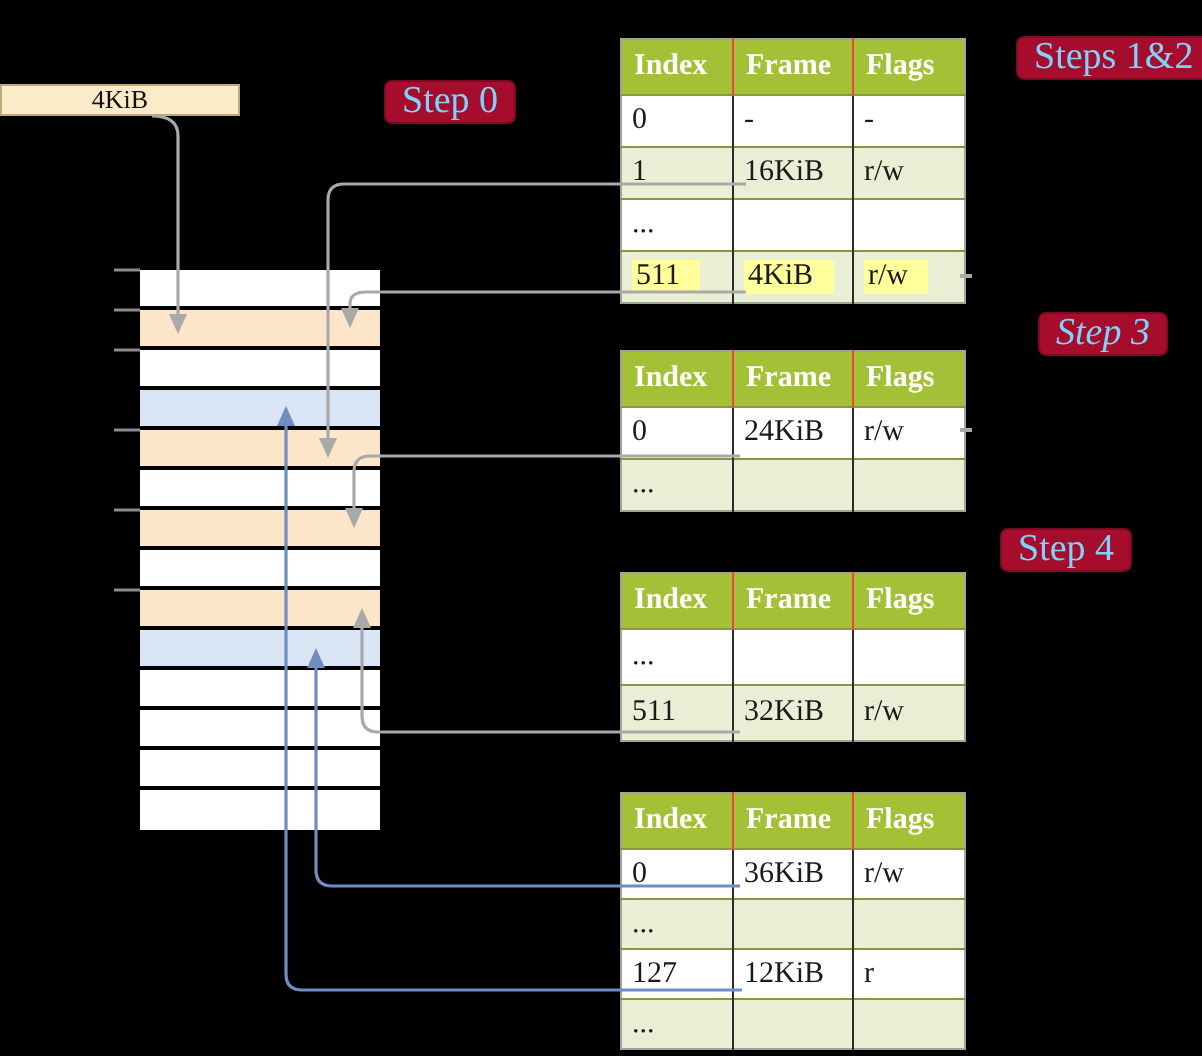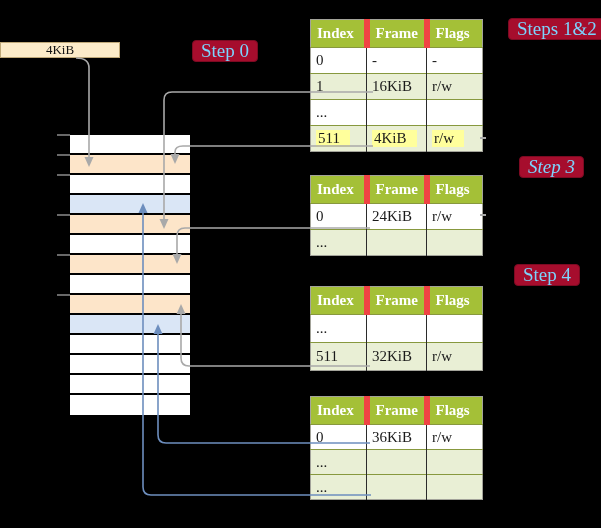--- a/index.html
+++ b/index.html
@@ -27,21 +27,21 @@
   .tone-peach{background:#fde5c9;}
   .tone-blue{background:#dae6f6;}
   
   .ptable{
     position:absolute;left:310px;width:172px;border-collapse:collapse;table-layout:fixed;
     background:#fff;font-size:15px;color:#1a1a1a;border:1px solid #a3a39a;
   }
   .ptable col.c1{width:56px;} .ptable col.c2{width:60px;} .ptable col.c3{width:56px;}
   .ptable th{
     background:#a4c037;color:#fff;font-weight:bold;font-size:15px;height:27px;
-    text-align:left;padding:0 0 0 6px;border-left:6px solid #ef4444;
+    text-align:left;padding:0 0 0 6px;border-left:1px solid #ef4444;
   }
   .ptable th:first-child{border-left:none;margin-left:14px;}
   .ptable td{
     padding:0 0 0 5px;border-left:1px solid #2b2b2b;border-top:1px solid #87983e;
     overflow:hidden;white-space:nowrap;
   }
   .ptable td:first-child{border-left:none;}
   .ptable tr.tint td{background:#e9efd5;}
   .t1{top:19px;}  .t1 td{height:25px;}
   .t2{top:175px;} .t2 td{height:25px;}
@@ -54,21 +54,21 @@
 </head>
 <body>
 
 <div id="stage">
 
   <div class="pagebox">4KiB</div>
 
   <div class="chip" style="left:192px;top:40px;">Step 0</div>
   <div class="chip" style="left:508px;top:18px;">Steps 1&amp;2</div>
   <div class="chip" style="left:519px;top:156px;font-style:italic;">Step 3</div>
-  <div class="chip" style="left:514px;top:264px;">Step 4</div>
+  <div class="chip" style="left:500px;top:264px;">Step 4</div>
 
   <div class="memstack">
     <div class="cell tone-white"></div>
     <div class="cell tone-peach"></div>
     <div class="cell tone-white"></div>
     <div class="cell tone-blue"></div>
     <div class="cell tone-peach"></div>
     <div class="cell tone-white"></div>
     <div class="cell tone-peach"></div>
     <div class="cell tone-white"></div>
@@ -187,20 +187,25 @@
     <tbody>
       <tr>
         <td>0</td>
         <td>36KiB</td>
         <td>r/w</td>
       </tr>
       <tr class="tint">
         <td>...</td>
         <td></td>
         <td></td>
+      </tr>
+      <tr>
+        <td>127</td>
+        <td>12KiB</td>
+        <td>r</td>
       </tr>
       <tr class="tint">
         <td>...</td>
         <td></td>
         <td></td>
       </tr>
     </tbody>
   </table>
 
   <svg class="overlay" width="601" height="528" viewBox="0 0 601 528">

